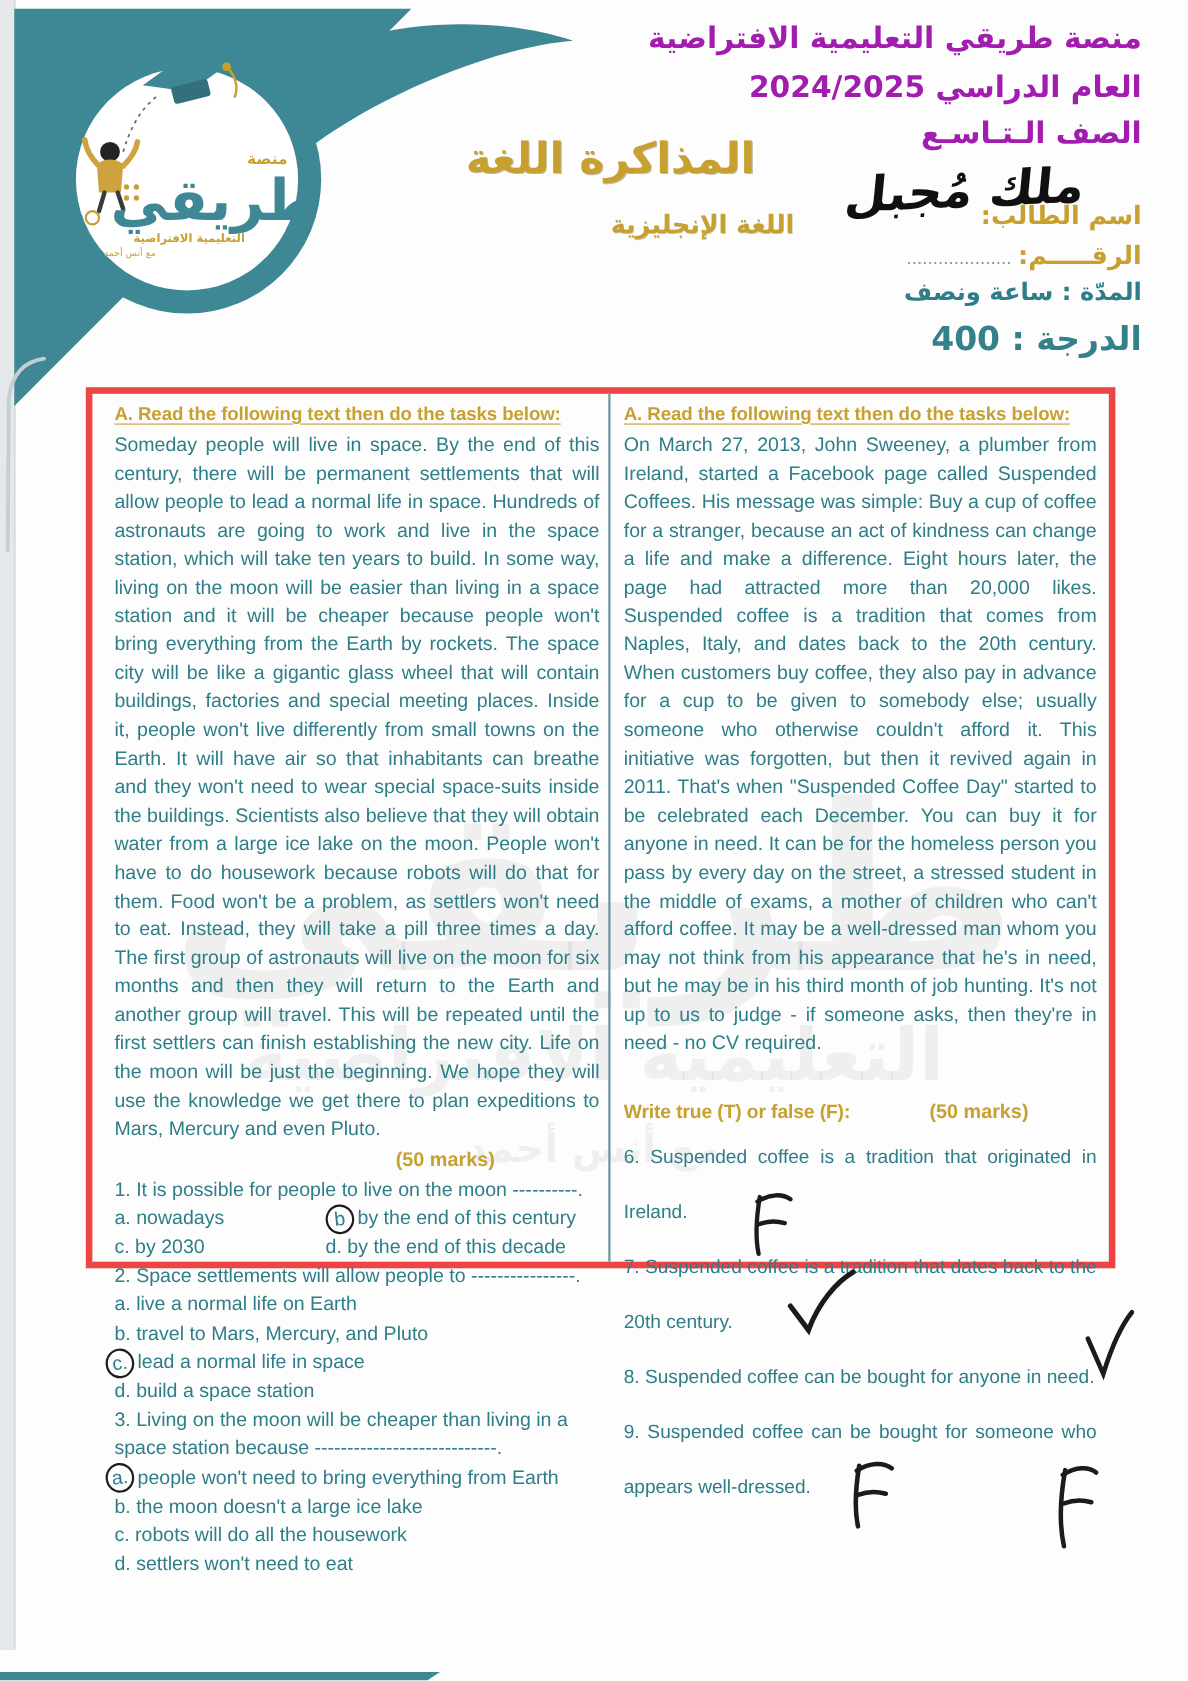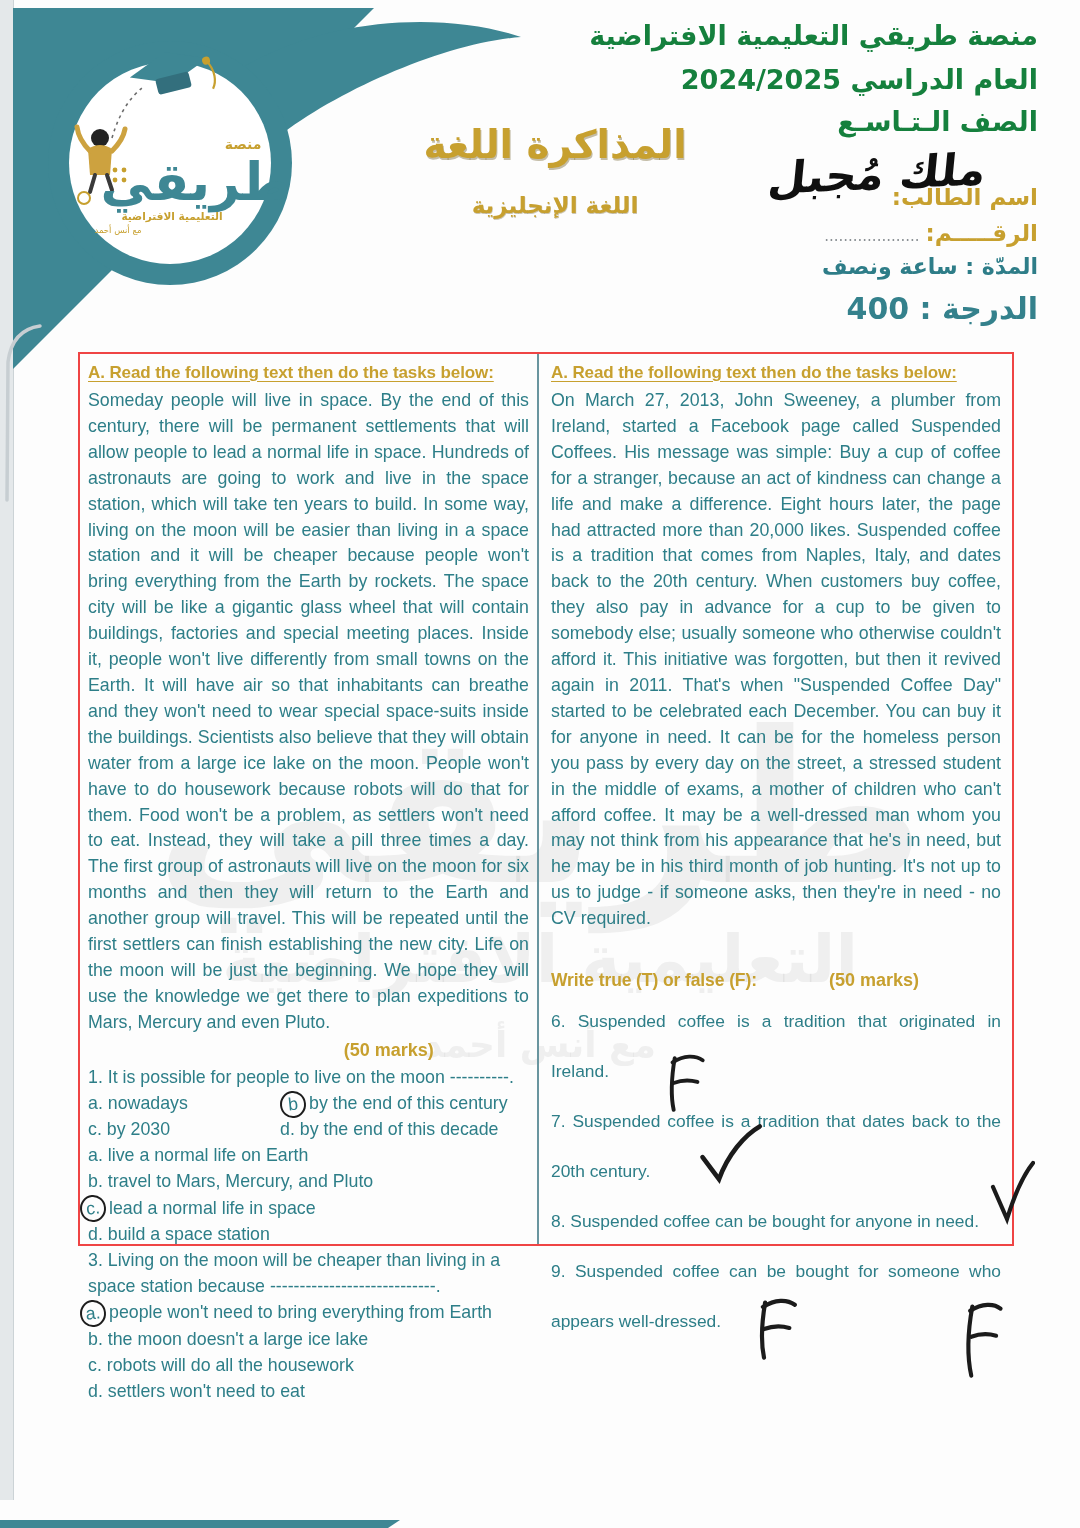--- a/index.html
+++ b/index.html
@@ -8,41 +8,41 @@
 
   
   .edge-strip{position:absolute;left:0;top:0;width:13px;height:1500px;background:#e4e8ea;border-right:1px solid #ccd3d6;}
   .corner-bracket{position:absolute;left:0;top:318px;z-index:3;}
 
   
   .deco{position:absolute;left:0;top:0;width:560px;height:372px;z-index:2;pointer-events:none;}
 
   
   .ar{font-family:"DejaVu Sans",sans-serif;direction:rtl;}
-  .hline{position:absolute;right:42px;text-align:right;color:#15803d;font-weight:bold;z-index:4;}
+  .hline{position:absolute;right:42px;text-align:right;color:#a21caf;font-weight:bold;z-index:4;}
   .h1{top:20px;font-size:27px;}
   .h2{top:64px;font-size:27px;}
   .h3{top:106px;font-size:27px;letter-spacing:1px;}
   .exam-title{position:absolute;left:388px;top:122px;width:334px;text-align:center;color:#c7a02f;font-size:39px;font-weight:bold;z-index:4;text-shadow:1px 1.5px 0 rgba(90,70,10,0.35);font-family:"DejaVu Sans",sans-serif;direction:rtl;}
-  .exam-subject{position:absolute;left:388px;top:192px;width:334px;text-align:center;color:#c7a02f;font-size:23px;font-weight:bold;z-index:4;text-shadow:0.5px 1px 0 rgba(90,70,10,0.3);font-family:"DejaVu Sans",sans-serif;direction:rtl;}
+  .exam-subject{position:absolute;left:388px;top:192px;width:334px;color:#c7a02f;font-size:23px;font-weight:bold;z-index:4;text-shadow:0.5px 1px 0 rgba(90,70,10,0.3);font-family:"DejaVu Sans",sans-serif;direction:rtl;}
   .f-name{top:184px;font-size:23px;color:#c7a02f;}
   .f-num{top:220px;font-size:23px;color:#c7a02f;}
   .f-num .dots{color:#8a9094;font-size:15px;letter-spacing:1.5px;font-weight:normal;margin-right:6px;}
   .f-dur{top:254px;font-size:22px;color:#2e7d88;}
   .f-score{top:291px;font-size:30px;color:#34818c;font-weight:600;}
   .handwritten-name{position:absolute;top:148px;left:752px;width:250px;text-align:center;font-family:"DejaVu Sans",sans-serif;direction:rtl;font-size:44px;font-weight:bold;color:#101010;transform:rotate(-2.5deg) skewX(-8deg);z-index:5;}
 
   
   .watermark{position:absolute;left:60px;top:700px;width:960px;text-align:center;z-index:0;color:rgba(60,60,60,0.07);font-family:"DejaVu Sans",sans-serif;direction:rtl;}
   .watermark .wm-brand{font-size:210px;font-weight:bold;line-height:1.05;}
   .watermark .wm-l1{font-size:66px;font-weight:bold;letter-spacing:2px;}
   .watermark .wm-l2{font-size:36px;font-weight:bold;margin-top:26px;}
 
   
-  .exam-box{position:absolute;left:78px;top:352px;width:936px;height:894px;border:2px solid #ef4444;display:flex;z-index:1;box-sizing:border-box;background:transparent;}
+  .exam-box{position:absolute;left:78px;top:352px;width:936px;height:801px;border:6px solid #ef4444;display:flex;z-index:1;box-sizing:border-box;background:transparent;padding-left:12px;}
   .col{box-sizing:border-box;color:#2d7e88;}
   .col-left{width:459px;border-right:2px solid #69959f;padding:4px 8px 0 8px;}
   .col-right{flex:1;padding:4px 11px 0 12px;}
 
   .gold-head{color:#c7a02f;font-weight:bold;font-size:17px;letter-spacing:-0.1px;text-decoration:underline;text-underline-offset:3px;margin:3px 0 3px 0;line-height:24px;}
   .passage{font-size:17.8px;line-height:25.9px;text-align:justify;font-weight:500;}
   .marks-left{color:#c7a02f;font-weight:bold;font-size:18px;margin:4px 0 3px 58%;}
   .q{font-size:17.8px;line-height:26.2px;font-weight:500;}
   .opt-row{display:flex;}
   .opt-col1{width:192px;}
@@ -141,20 +141,21 @@
                 <i>b</i>
               </span><span>by the end of this century</span></span>
         </div>
         <div class="opt-row">
           <span class="opt-col1">c. by 2030</span>
           <span>d. by the end of this decade</span>
         </div>
       </div>
 
       <div class="q">
+        <div>2. Space settlements will allow people to ----------------.</div>
         <div>a. live a normal life on Earth</div>
         <div>b. travel to Mars, Mercury, and Pluto</div>
         <div><span class="hand-circle hang">
               <i>c.</i>
             </span><span>lead a normal life in space</span></div>
         <div>d. build a space station</div>
       </div>
 
       <div class="q">
         <div>3. Living on the moon will be cheaper than living in a space station because ----------------------------.</div>

